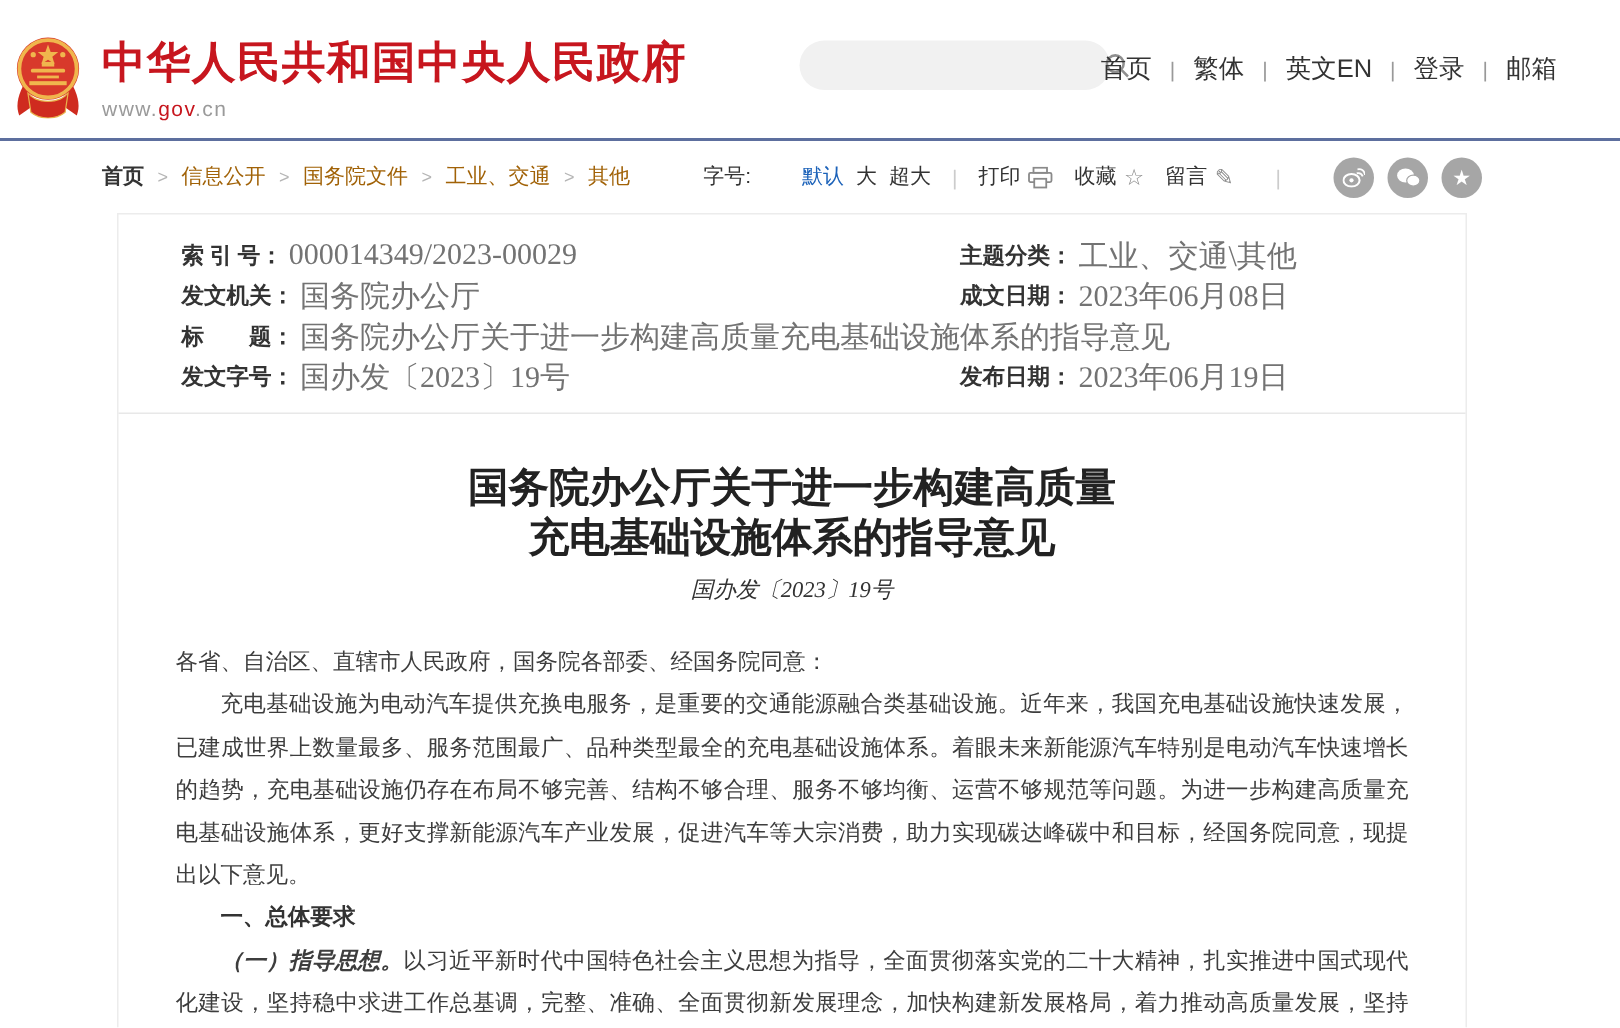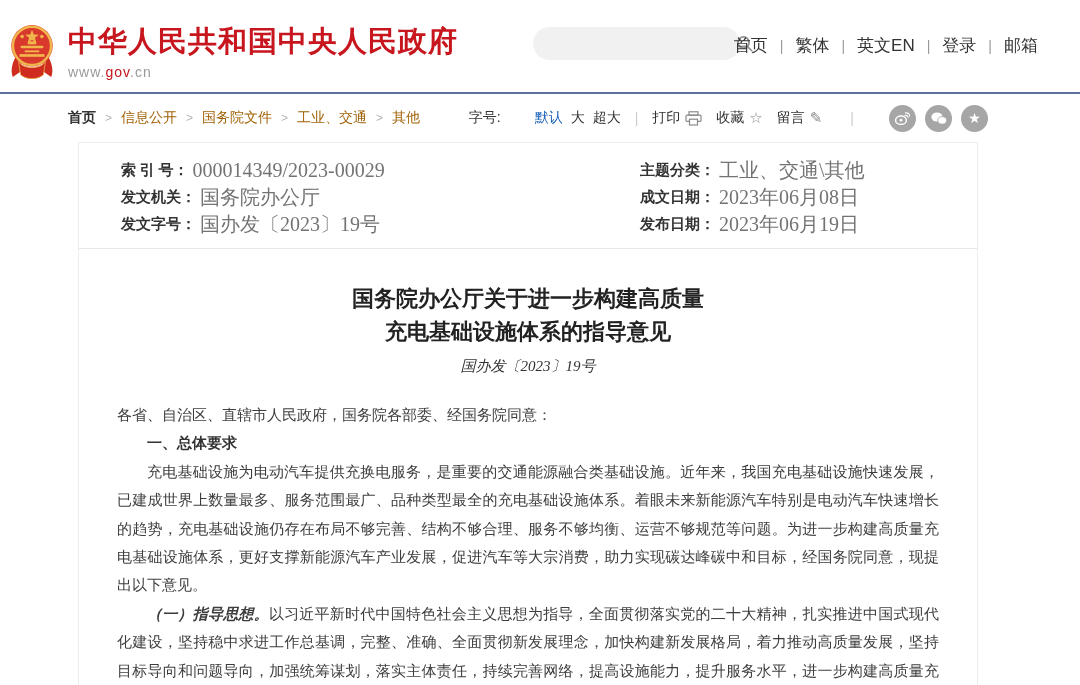--- a/index.html
+++ b/index.html
@@ -51,21 +51,21 @@
              background:#fff; border:1px solid #ececec; border-bottom:none; }
   .meta { padding:14px 0 10px 0; border-bottom:1px solid #e8e8e8; font-family:"Liberation Serif", serif; }
   .meta-row { display:flex; height:27px; align-items:center;gap:44px; }
   .meta-cell { display:flex; align-items:center; }
   .meta-cell.left { width:517px; padding-left:42px; }
   .meta-cell.full { width:100%; padding-left:42px; }
   .meta-label { font-weight:bold; color:#333; font-size:15px; white-space:pre; }
   .meta-value { color:#737373; font-size:20px; margin-left:4px; white-space:nowrap; }
 
   .doc-head { margin-top:33px; text-align:center; font-family:"Liberation Serif", serif; }
-  .doc-title { font-size:22px; font-weight:bold; color:#222; line-height:33px; }
+  .doc-title { font-size:27px; font-weight:bold; color:#222; line-height:33px; }
   .doc-number { margin-top:9px; font-size:15px; font-style:italic; color:#333; }
 
   .doc-body { margin:25px auto 0 auto; width:822px; font-family:"Liberation Serif", serif;
               font-size:15px; line-height:28.4px; color:#3d3d3d; text-align:justify; }
   .doc-body p { margin:0; }
   .doc-body .indent { text-indent:2em; }
   .doc-body .h1 { font-weight:bold; color:#333; }
   .doc-body .lead { font-weight:bold; font-style:italic; }
 </style>
 </head>
@@ -202,20 +202,26 @@
         <div class="meta-cell left">
           <span class="meta-label">发文机关：</span>
           <span class="meta-value">国务院办公厅</span>
         </div>
         <div class="meta-cell">
           <span class="meta-label">成文日期：</span>
           <span class="meta-value">2023年06月08日</span>
         </div>
       </div>
       <div class="meta-row">
+        <div class="meta-cell full">
+          <span class="meta-label">标　　题：</span>
+          <span class="meta-value">国务院办公厅关于进一步构建高质量充电基础设施体系的指导意见</span>
+        </div>
+      </div>
+      <div class="meta-row">
         <div class="meta-cell left">
           <span class="meta-label">发文字号：</span>
           <span class="meta-value">国办发〔2023〕19号</span>
         </div>
         <div class="meta-cell">
           <span class="meta-label">发布日期：</span>
           <span class="meta-value">2023年06月19日</span>
         </div>
       </div>
     </section>
@@ -223,19 +229,19 @@
     <div class="doc-head">
       <div class="doc-title">
         <span style="display:block">国务院办公厅关于进一步构建高质量</span>
         <span style="display:block">充电基础设施体系的指导意见</span>
       </div>
       <div class="doc-number">国办发〔2023〕19号</div>
     </div>
 
     <div class="doc-body">
       <p>各省、自治区、直辖市人民政府，国务院各部委、经国务院同意：</p>
+      <p class="indent">充电基础设施为电动汽车提供充换电服务，是重要的交通能源融合类基础设施。近年来，我国充电基础设施快速发展，已建成世界上数量最多、服务范围最广、品种类型最全的充电基础设施体系。着眼未来新能源汽车特别是电动汽车快速增长的趋势，充电基础设施仍存在布局不够完善、结构不够合理、服务不够均衡、运营不够规范等问题。为进一步构建高质量充电基础设施体系，更好支撑新能源汽车产业发展，促进汽车等大宗消费，助力实现碳达峰碳中和目标，经国务院同意，现提出以下意见。</p>
       <p class="indent h1">一、总体要求</p>
-      <p class="indent">充电基础设施为电动汽车提供充换电服务，是重要的交通能源融合类基础设施。近年来，我国充电基础设施快速发展，已建成世界上数量最多、服务范围最广、品种类型最全的充电基础设施体系。着眼未来新能源汽车特别是电动汽车快速增长的趋势，充电基础设施仍存在布局不够完善、结构不够合理、服务不够均衡、运营不够规范等问题。为进一步构建高质量充电基础设施体系，更好支撑新能源汽车产业发展，促进汽车等大宗消费，助力实现碳达峰碳中和目标，经国务院同意，现提出以下意见。</p>
       <p class="indent"><span class="lead">（一）指导思想。</span><span>以习近平新时代中国特色社会主义思想为指导，全面贯彻落实党的二十大精神，扎实推进中国式现代化建设，坚持稳中求进工作总基调，完整、准确、全面贯彻新发展理念，加快构建新发展格局，着力推动高质量发展，坚持目标导向和问题导向，加强统筹谋划，落实主体责任，持续完善网络，提高设施能力，提升服务水平，进一步构建高质量充电基础设施体系，更好满足人民群众购置和使用新能源汽车需要，助力推进交通运输绿色低碳转型与现代化基础设施体系建设。</span></p>
     </div>
 
   </main>
 </div>
 
 </body></html>

